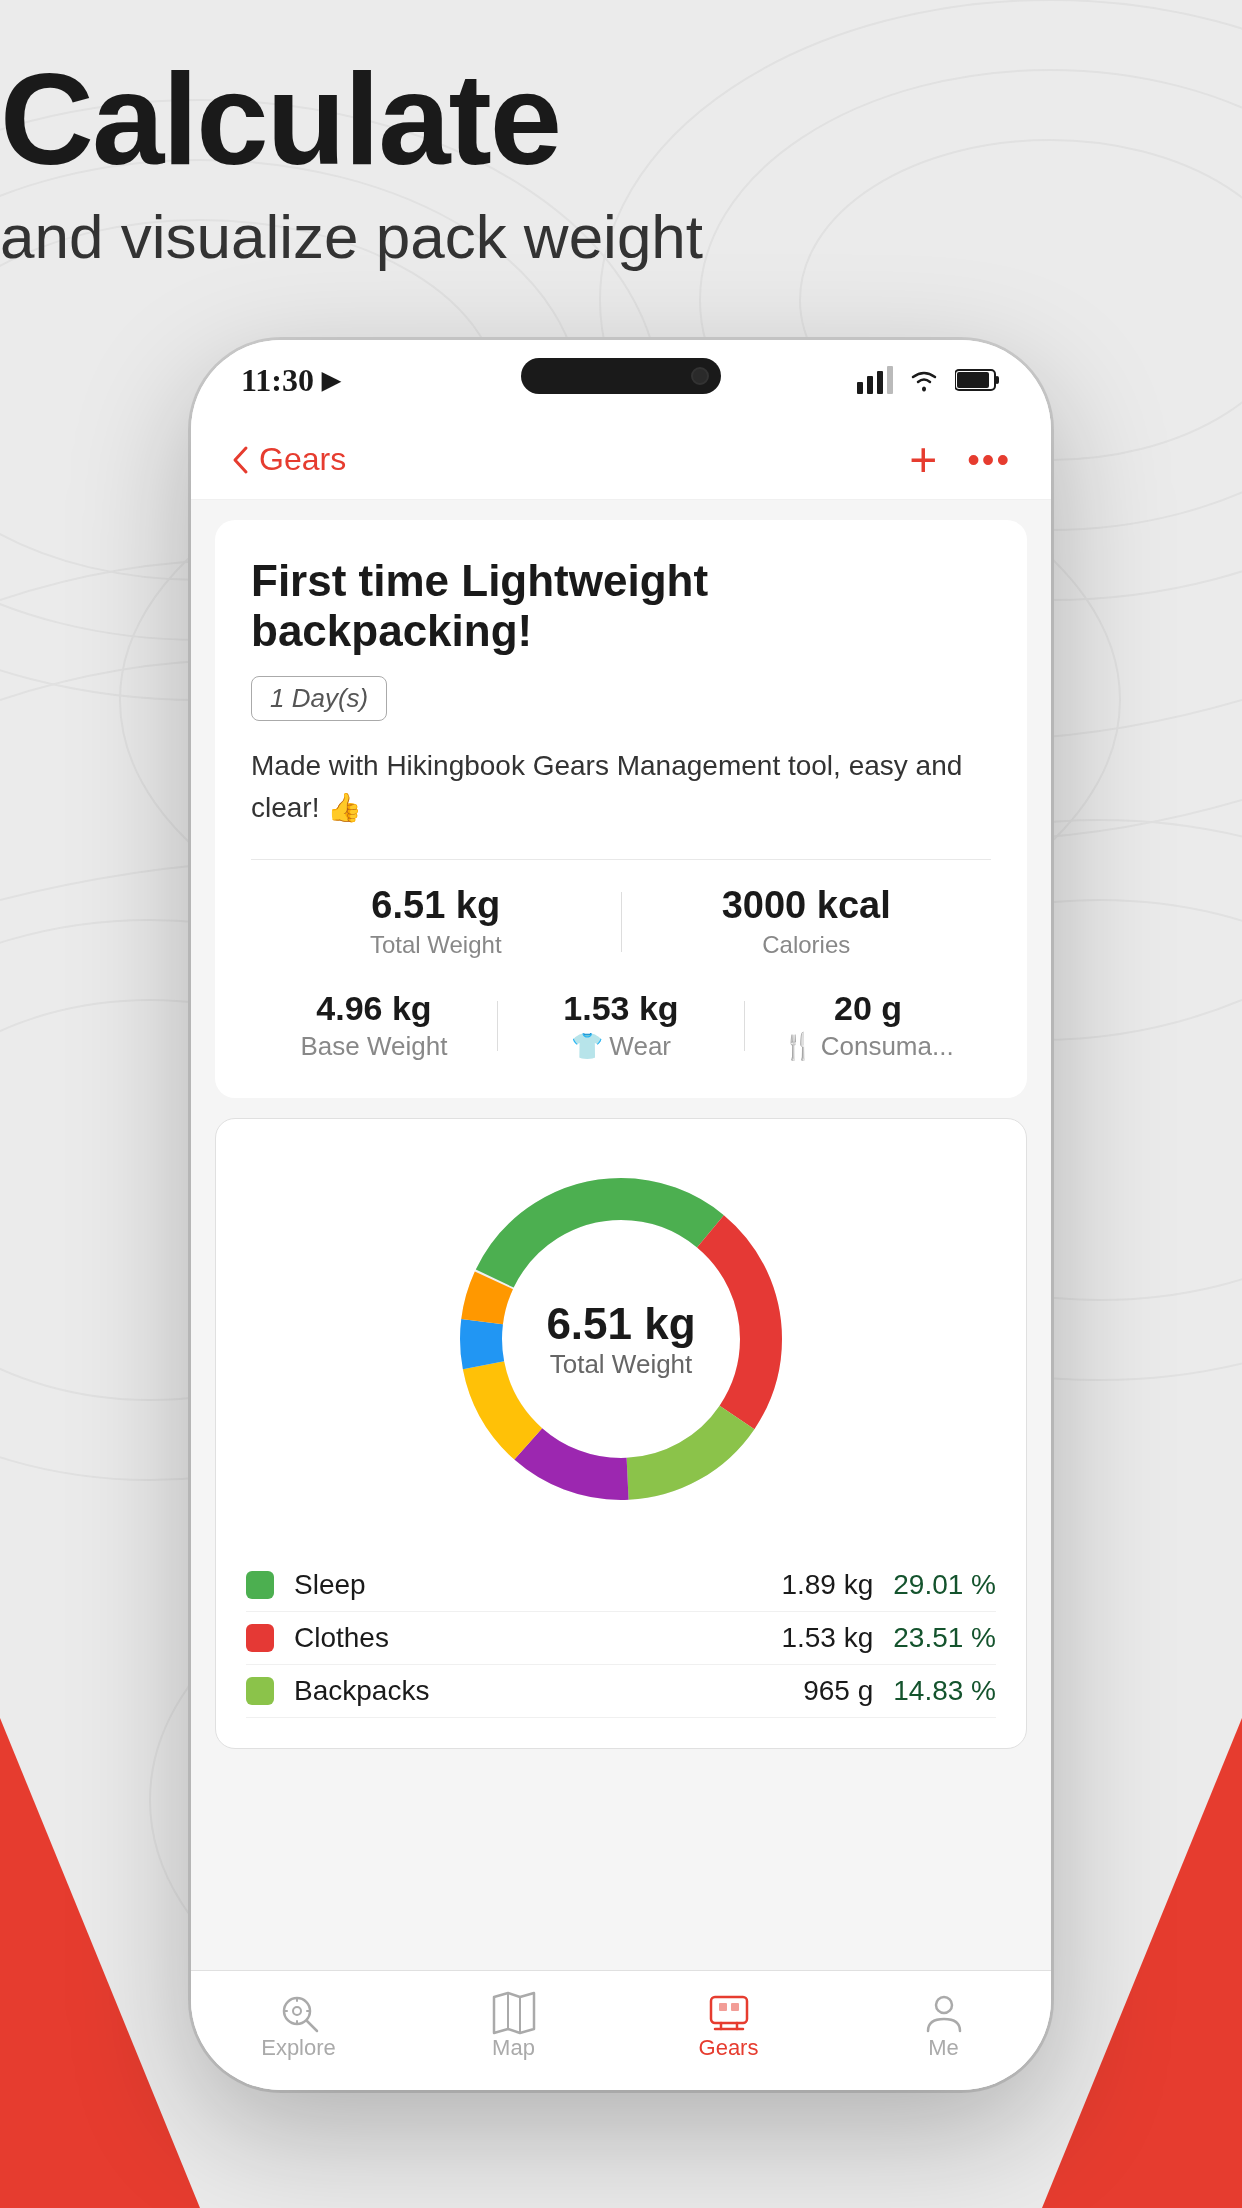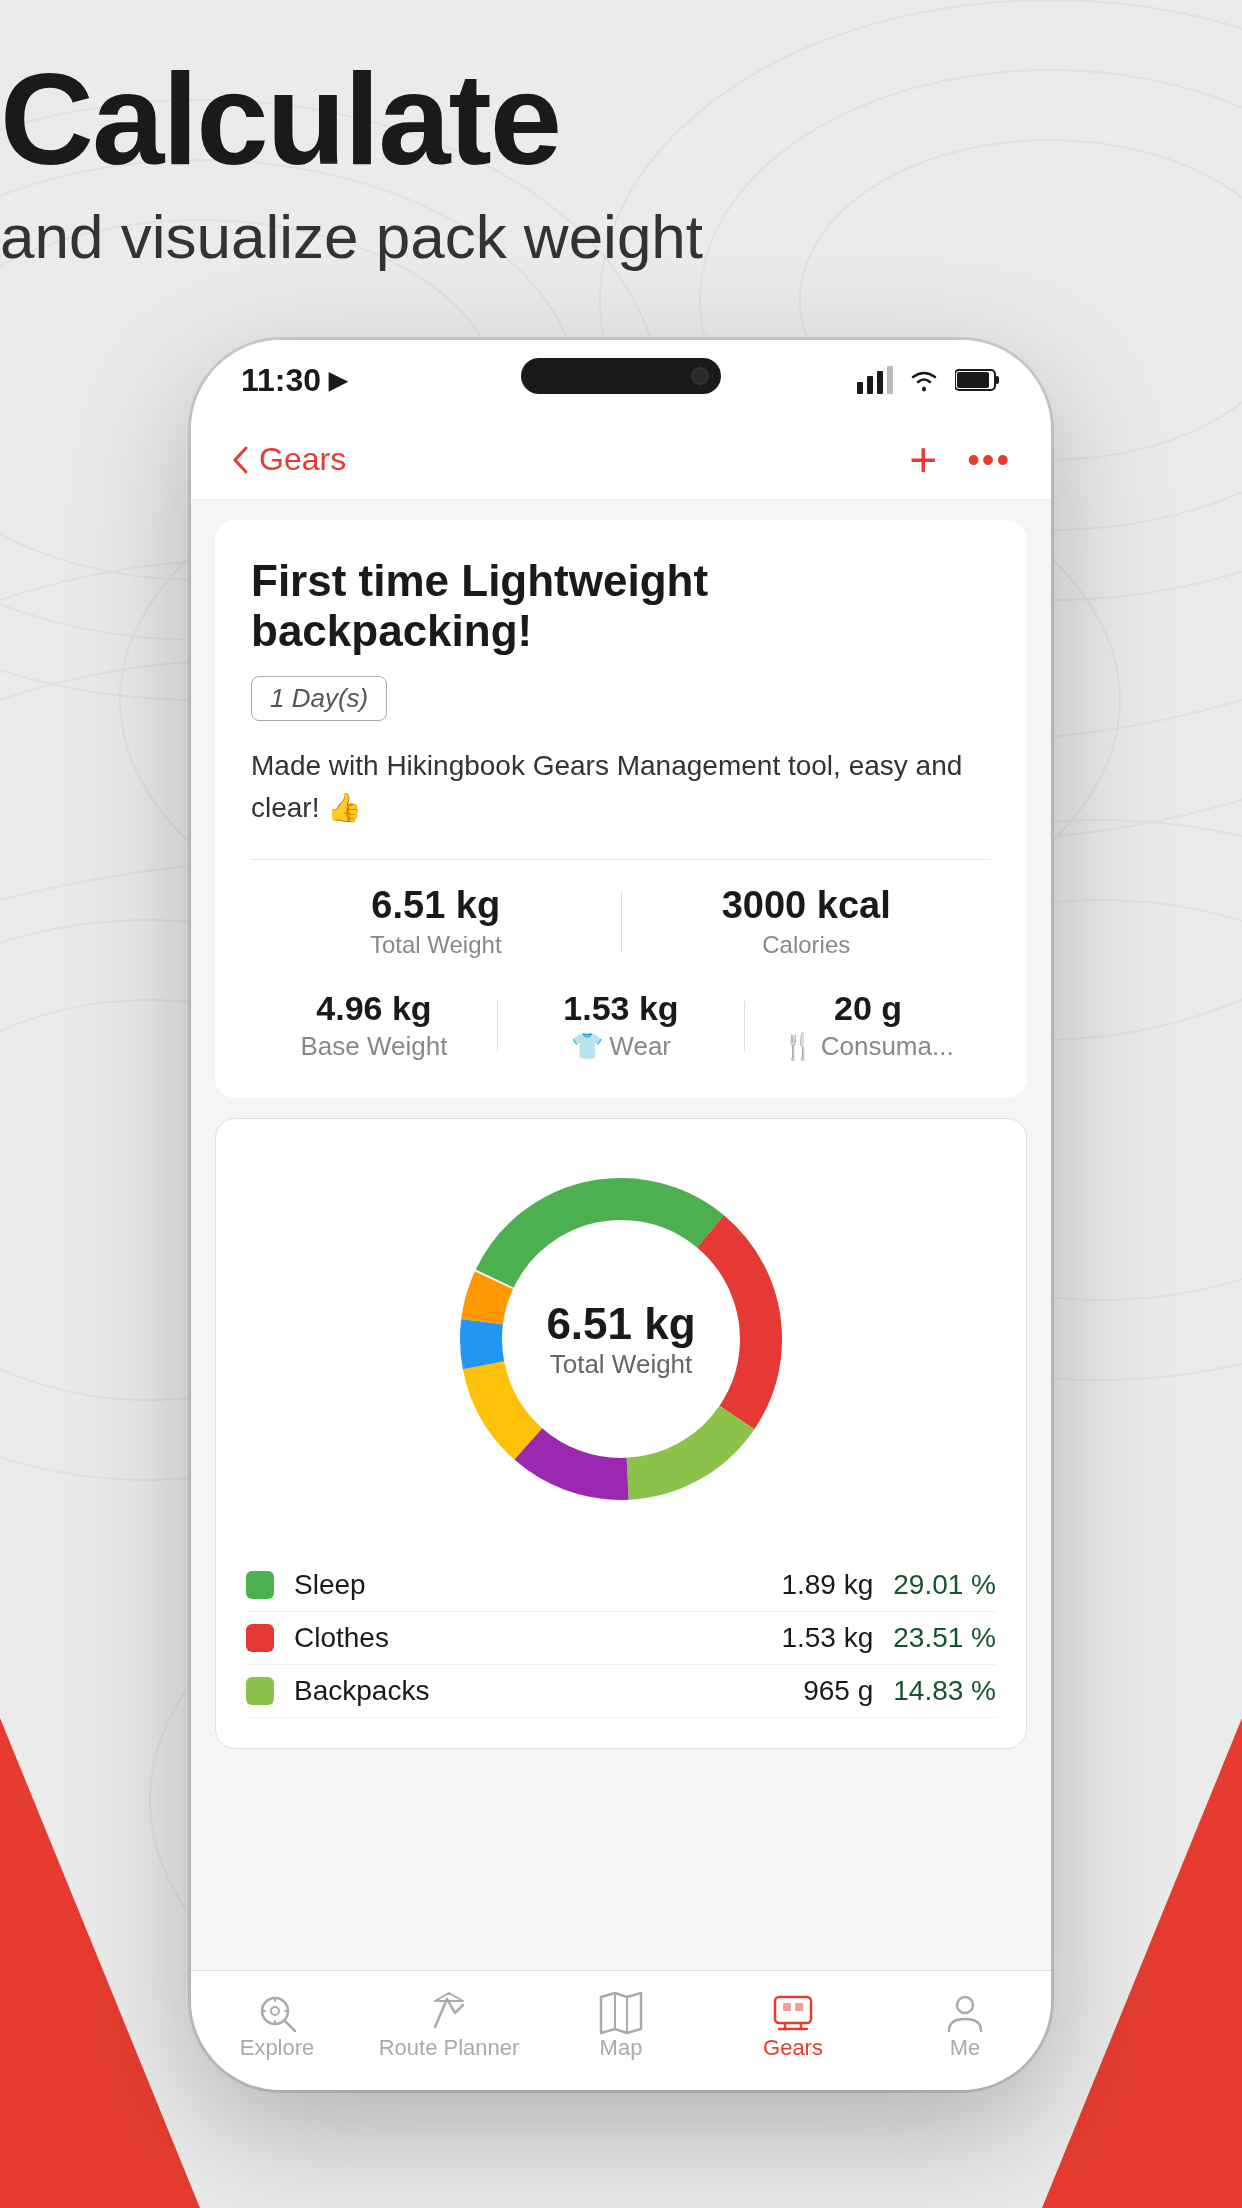--- a/index.html
+++ b/index.html
@@ -90,20 +90,21 @@
 
     
     .phone-top-bar {
       height: 80px;
       background: white;
       display: flex;
       align-items: center;
       justify-content: space-between;
       padding: 0 50px;
       position: relative;
+      font-family: Liberation Serif, serif;
     }
 
     .phone-notch {
       position: absolute;
       top: 18px;
       left: 50%;
       transform: translateX(-50%);
       width: 200px;
       height: 36px;
       background: #1a1a1a;
@@ -553,27 +554,20 @@
         <line x1="30" y1="30" x2="40" y2="40" stroke="#aaa" stroke-width="2.5" stroke-linecap="round"></line>
         <circle cx="20" cy="20" r="4" stroke="#aaa" stroke-width="2" fill="none"></circle>
         <line x1="20" y1="7" x2="20" y2="10" stroke="#aaa" stroke-width="2" stroke-linecap="round"></line>
         <line x1="20" y1="30" x2="20" y2="33" stroke="#aaa" stroke-width="2" stroke-linecap="round"></line>
         <line x1="7" y1="20" x2="10" y2="20" stroke="#aaa" stroke-width="2" stroke-linecap="round"></line>
         <line x1="30" y1="20" x2="33" y2="20" stroke="#aaa" stroke-width="2" stroke-linecap="round"></line>
       </svg>
       <span class="tab-label">Explore</span>
     </div>
 
-    <div class="tab-item">
-      <svg width="44" height="44" viewBox="0 0 44 44">
-        <path d="M8,36 L20,8 L28,22 L36,14" stroke="#aaa" stroke-width="2.5" fill="none" stroke-linecap="round" stroke-linejoin="round"></path>
-        <polygon points="22,2 8,10 36,10" fill="none" stroke="#aaa" stroke-width="2" stroke-linejoin="round"></polygon>
-      </svg>
-      <span class="tab-label">Route Planner</span>
-    </div>
 
     <div class="tab-item">
       <svg width="44" height="44" viewBox="0 0 44 44">
         <polygon points="2,6 16,2 28,6 42,2 42,38 28,42 16,38 2,42" stroke="#aaa" stroke-width="2.5" fill="none" stroke-linejoin="round"></polygon>
         <line x1="16" y1="2" x2="16" y2="38" stroke="#aaa" stroke-width="2"></line>
         <line x1="28" y1="6" x2="28" y2="42" stroke="#aaa" stroke-width="2"></line>
       </svg>
       <span class="tab-label">Map</span>
     </div>
 

